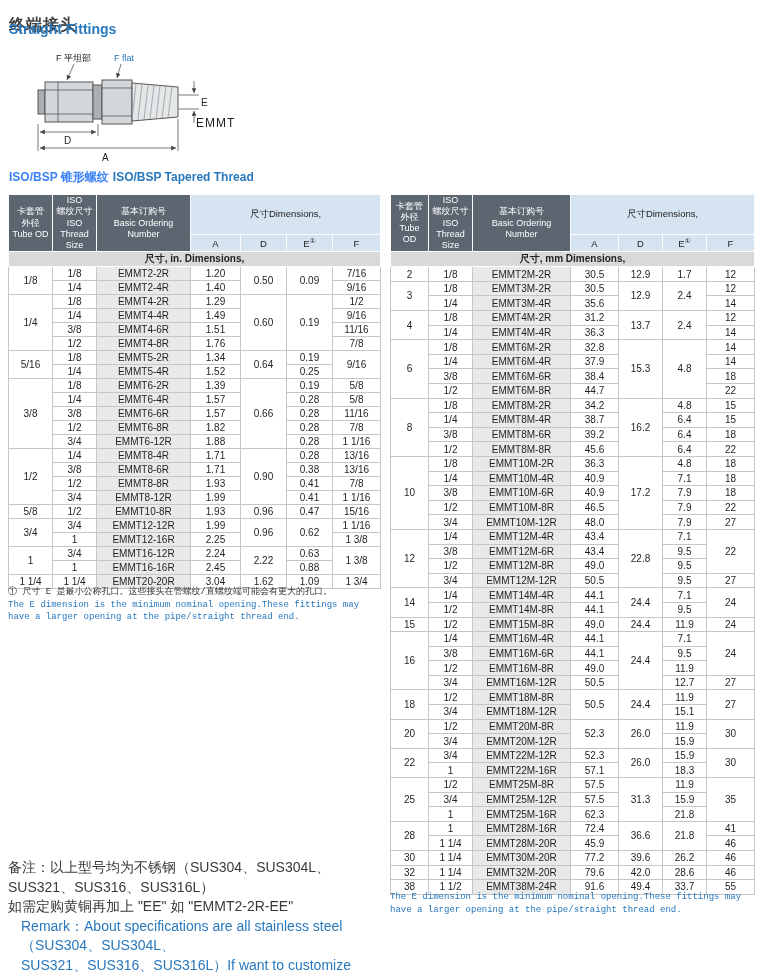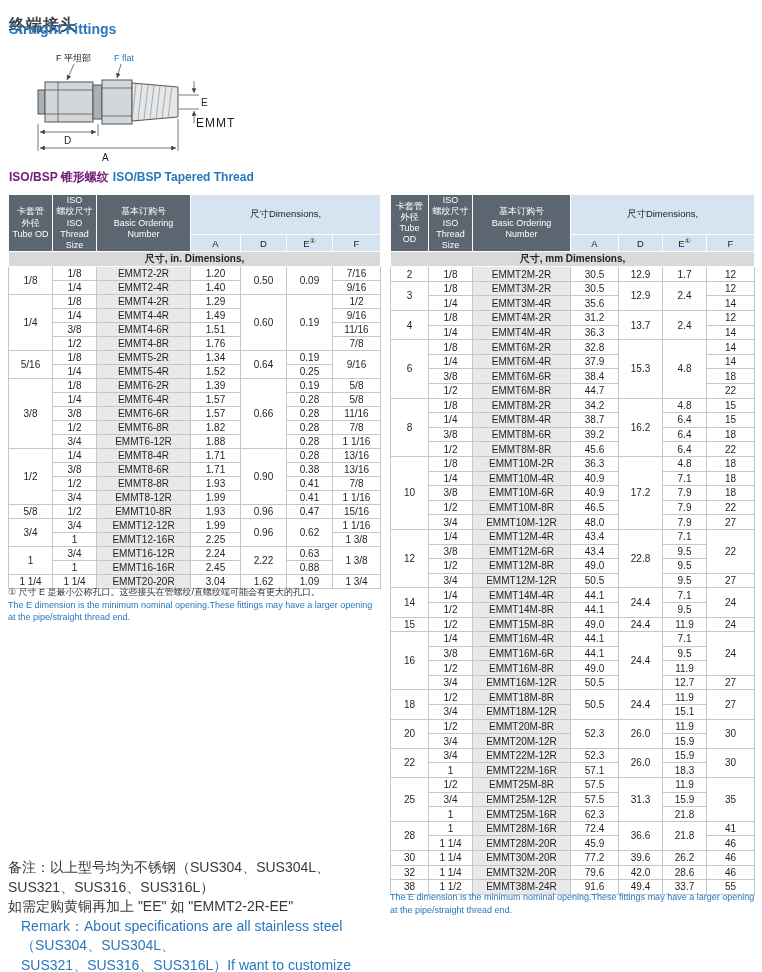--- a/index.html
+++ b/index.html
@@ -6,21 +6,21 @@
   :root { --accent:#2878be; --header-bg:#5b6670; --dims-bg:#d6e3f1; --band-bg:#d9d9d9; --part-bg:#e9e9e9; }
   body {
     width:762px; height:972px; position:relative; overflow:hidden;
     background:#ffffff; color:#1f1f1f;
     font-family:"Liberation Sans","DejaVu Sans",sans-serif;
   }
   .abs { position:absolute; }
   .title-zh { left:9px; top:15px; font-size:16px; font-weight:bold; color:#404040; letter-spacing:1px; }
   .title-en { left:9px; top:21px; font-size:14px; font-weight:bold; color:var(--accent); }
   .section { left:9px; top:169px; font-size:12px; font-weight:bold; }
-  .section .zh { color:#701a75;text-align:center; }
+  .section .zh { color:#3b82f6;text-align:center; }
   .section .en { color:var(--accent); margin-left:4px; }
 
   .diagram { left:28px; top:50px; width:250px; height:122px; }
   .diagram svg text { font-family:"Liberation Sans","DejaVu Sans",sans-serif; }
   .svg-zh { font-size:9px; fill:#222; }
   .svg-en { font-size:9px; fill:var(--accent); }
   .svg-dim { font-size:10px; fill:#222; }
   .part { fill:#d3d7da; stroke:#555; stroke-width:1; }
   .partdark { fill:#aab1b6; stroke:#555; stroke-width:1; }
   .partlight { fill:#e4e6e8; stroke:#555; stroke-width:1; }
@@ -36,21 +36,21 @@
   .tbl thead .h2 { height:15px; }
   .tbl thead .dark { background:var(--header-bg); color:#fff; font-weight:normal; font-size:9px; line-height:1.25; white-space:pre-line; border:1px solid #fdfdfd; }
   .tbl thead .dims, .tbl thead .sub { background:var(--dims-bg); color:#222; font-weight:normal; font-size:9.5px; border:1px solid #fdfdfd; }
   .tbl thead .sub sup { font-size:7px; vertical-align:super; }
   .tbl .band td { background:var(--band-bg); color:#222; font-weight:bold; font-size:10px; height:14px; border:1px solid #fdfdfd; }
   .tbl tbody td { font-size:10px; color:#1f1f1f; height:14px; border:1px solid #c6c6c6; background:#fff; }
   #table-1 tbody td { height:14.6px; }
   .tbl tbody td.col-part { background:var(--part-bg); }
   .tbl tbody tr.group-start td { border-top:1px solid #7c7c7c; }
 
-  .footnote { position:absolute; font-size:9px; line-height:1.4; }
+  .footnote { position:absolute; font-size:9px; line-height:1.4;font-family:Liberation Mono, monospace; }
   .footnote .zh { display:block; color:#333; }
   .footnote .en { display:block; color:var(--accent); }
   .fn-inch { left:8px; top:586px; width:372px; }
   .fn-mm  { left:390px; top:891px; width:366px; }
 
   .remark { position:absolute; left:8px; top:858px; width:382px; font-size:14px; line-height:1.4; }
   .remark .zh { display:block; color:#3a3a3a; white-space:pre-line; }
   .remark .en { display:block; color:var(--accent); white-space:pre-line;margin-left:13px; }
 </style>
 </head>

